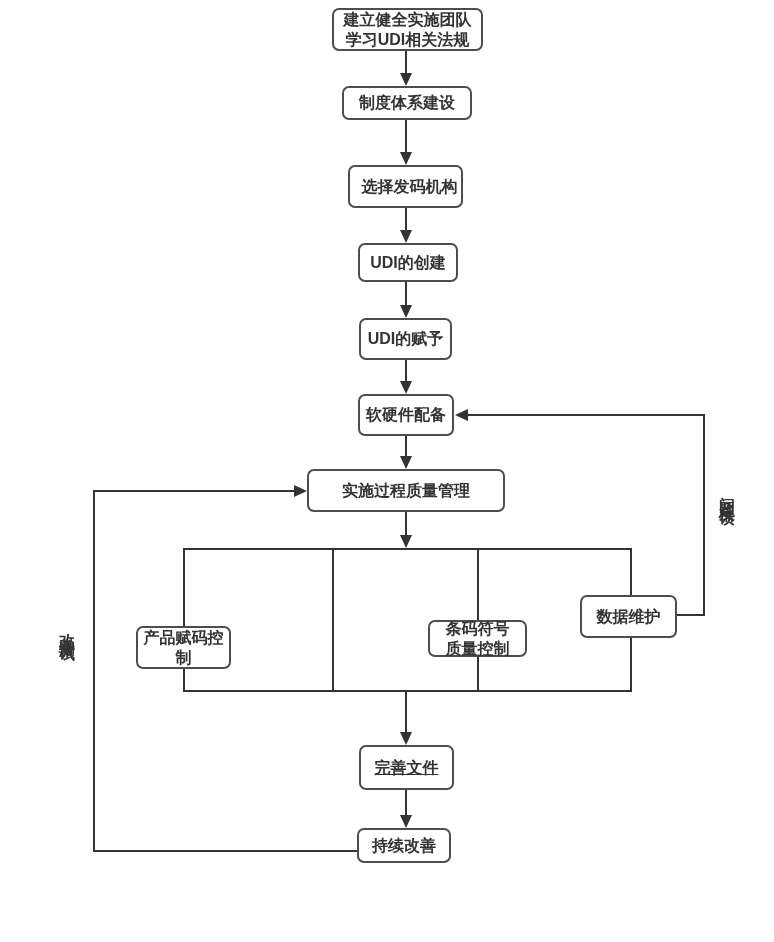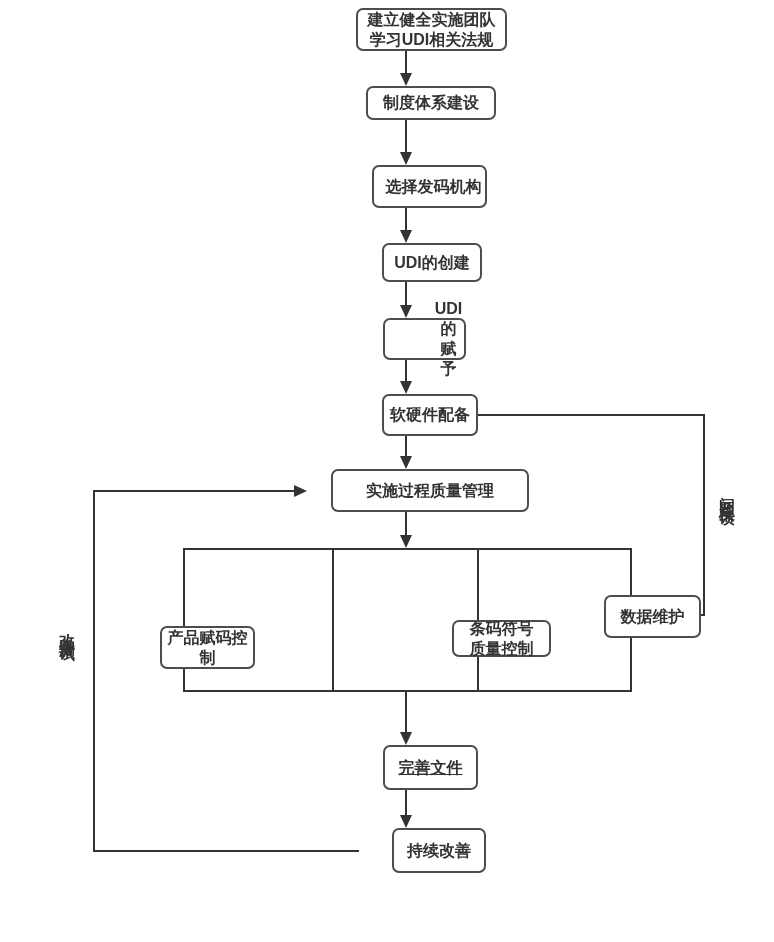--- a/index.html
+++ b/index.html
@@ -24,21 +24,20 @@
     background: var(--bg);
     display: flex;
     align-items: center;
     justify-content: center;
     text-align: center;
     font-weight: bold;
     font-size: 16px;
     line-height: 20px;
     color: var(--text);
     z-index: 2;
-    margin-left: 24px;
   }
   .node span { white-space: pre-line; }
   .seg { position: absolute; background: var(--line); z-index: 1; }
   .arrow { position: absolute; width: 0; height: 0; z-index: 1; }
   .arrow.down  { border-left: 6px solid transparent; border-right: 6px solid transparent; border-top: 13px solid var(--line); }
   .arrow.left  { border-top: 6px solid transparent; border-bottom: 6px solid transparent; border-right: 13px solid var(--line); }
   .arrow.right { border-top: 6px solid transparent; border-bottom: 6px solid transparent; border-left: 13px solid var(--line); }
   .vlabel {
     position: absolute;
     writing-mode: vertical-rl;
@@ -60,21 +59,21 @@
     </div>
   <div class="node" style="left:342px; top:86px;  width:130px; height:34px;">
       <span>制度体系建设</span>
     </div>
   <div class="node" style="left:348px; top:165px; width:115px; height:43px;padding-left:8px;">
       <span>选择发码机构</span>
     </div>
   <div class="node" style="left:358px; top:243px; width:100px; height:39px;">
       <span>UDI的创建</span>
     </div>
-  <div class="node" style="left:359px; top:318px; width:83px;  height:42px;padding-left:48px;">
+  <div class="node" style="left:359px; top:318px; width:93px;  height:42px;">
       <span>UDI的赋予</span>
     </div>
   <div class="node" style="left:358px; top:394px; width:96px;  height:42px;">
       <span>软硬件配备</span>
     </div>
   <div class="node" style="left:307px; top:469px; width:198px; height:43px;align-items:center;">
       <span>实施过程质量管理</span>
     </div>
 
   <div class="node" style="left:136px; top:626px; width:95px;  height:43px;">
@@ -85,21 +84,21 @@
       <span>条码符号
 质量控制</span>
     </div>
   <div class="node" style="left:580px; top:595px; width:97px;  height:43px;">
       <span>数据维护</span>
     </div>
 
   <div class="node" style="left:359px; top:745px; width:95px;  height:45px;text-decoration:underline;">
       <span>完善文件</span>
     </div>
-  <div class="node" style="left:368px; top:828px; width:94px;  height:45px;">
+  <div class="node" style="left:357px; top:828px; width:94px;  height:35px;">
       <span>持续改善</span>
     </div>
 
   <div class="seg" style="left:405px; top:51px;  width:2px; height:24px;"></div>
   <div class="seg" style="left:405px; top:120px; width:2px; height:34px;"></div>
   <div class="seg" style="left:405px; top:208px; width:2px; height:24px;"></div>
   <div class="seg" style="left:405px; top:282px; width:2px; height:25px;"></div>
   <div class="seg" style="left:405px; top:360px; width:2px; height:23px;"></div>
   <div class="seg" style="left:405px; top:436px; width:2px; height:22px;"></div>
   <div class="seg" style="left:405px; top:512px; width:2px; height:25px;"></div>

